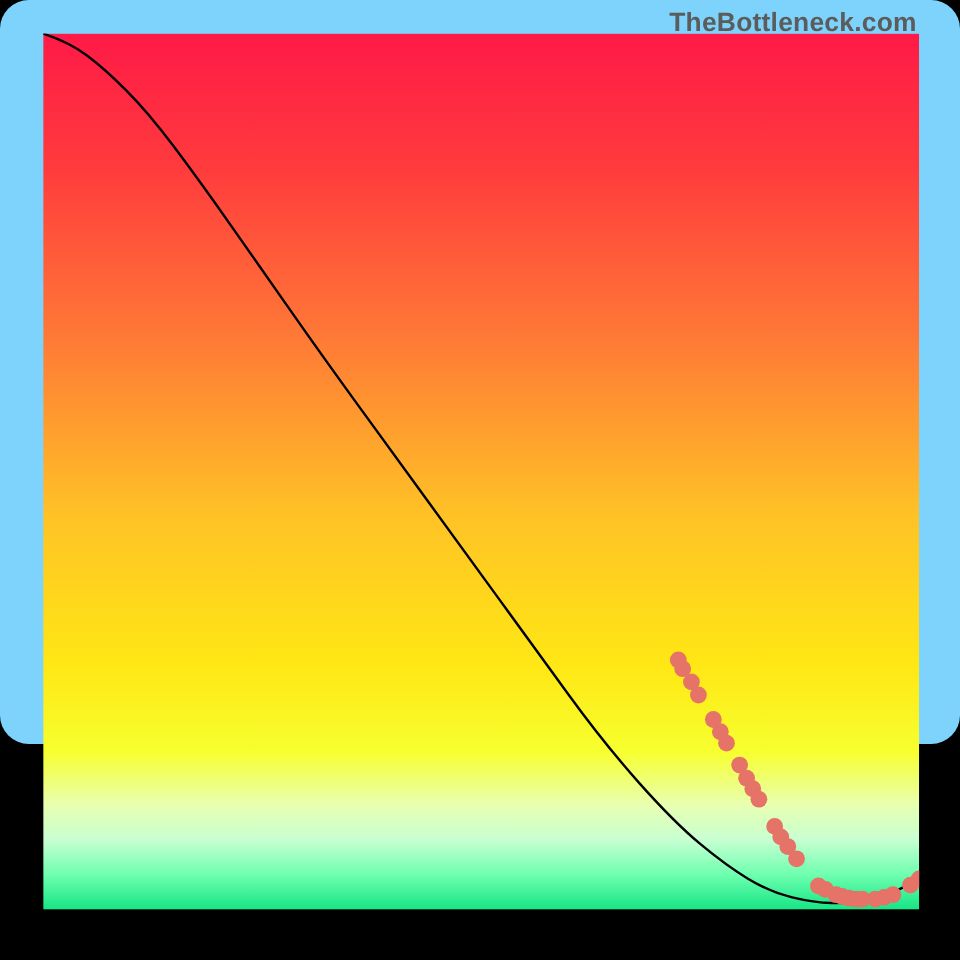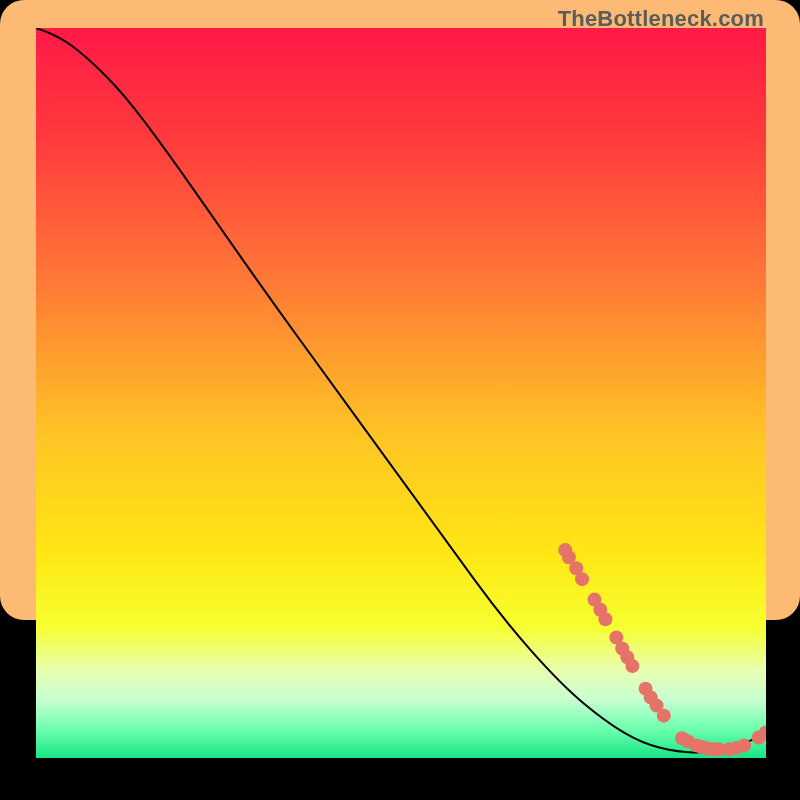--- a/index.html
+++ b/index.html
@@ -8,21 +8,21 @@
     width: 800px;
     height: 800px;
     background: #000;
     overflow: hidden;
     font-family: Arial, Helvetica, sans-serif;
   }
   .stage {
     position: relative;
     width: 800px;
     height: 620px;
-    background: #fdba74;
+    background: #7dd3fc;
     border-radius: 24px;
   }
   .plot {
     position: absolute;
     left: 36px;
     top: 28px;
     width: 730px;
     height: 730px;
   }
   .watermark {

